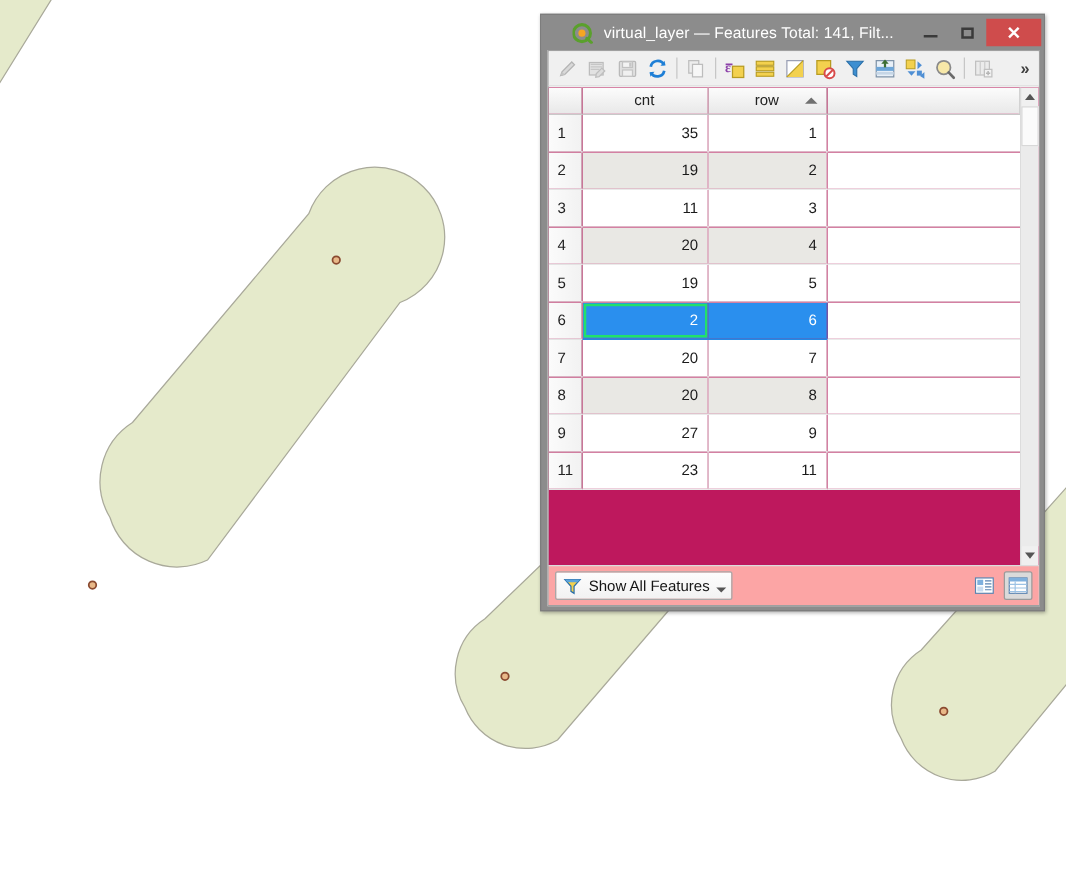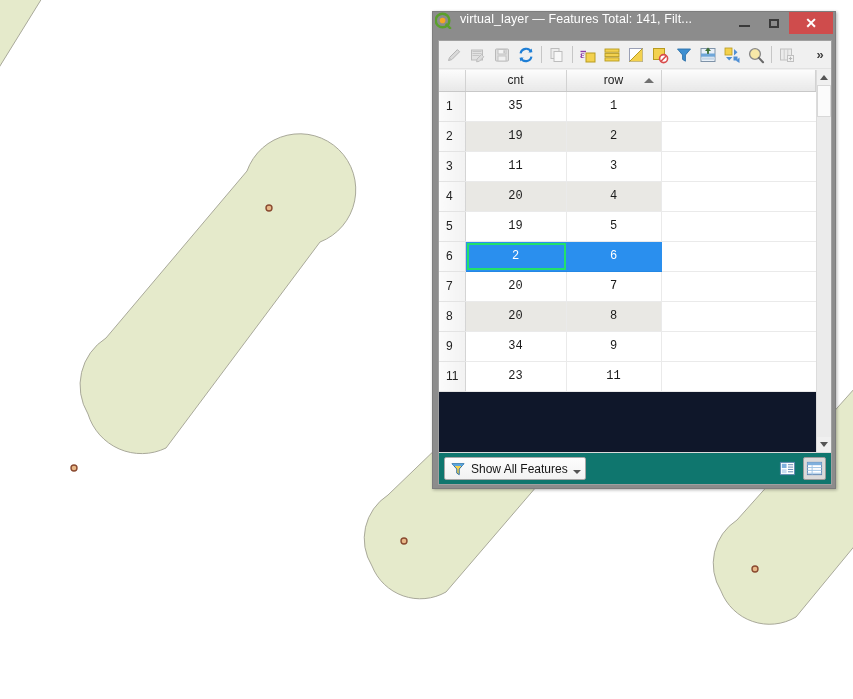--- a/index.html
+++ b/index.html
@@ -38,22 +38,22 @@
     box-sizing: border-box;
     box-shadow: 1px 1px 3px rgba(0,0,0,0.30);
   }
 
   
   #title-bar {
     position: relative;
     height: 28px;
     background: #8c8c8c;
     display: flex;
-    align-items: flex-start;
-    padding-left: 2px;
+    align-items: center;
+    padding-left: 25px;
     box-sizing: border-box;
   }
   #qgis-logo {
     width: 17px; height: 17px;
     flex: 0 0 auto;
     margin-right: 8px;
   }
   #window-title {
     flex: 1 1 auto;
     color: #ffffff;
@@ -142,21 +142,21 @@
     flex: 0 0 auto;
   }
 
   
   #table-region {
     position: absolute;
     left: 0;
     top: 29px;
     right: 0;
     bottom: 32px;
-    background: #0f172a;
+    background: #be185d;
     overflow: hidden;
   }
   #table-scroll-wrap {
     position: absolute;
     left: 0; top: 0;
     right: 15px; bottom: 0;
     overflow: hidden;
   }
   table.attr-table {
     border-collapse: collapse;
@@ -201,26 +201,25 @@
   td.rownum {
     background: linear-gradient(to right, #fbfbfb 0%, #f2f2f2 100%);
     border-right: 1px solid #d4d4d4;
     border-bottom: 1px solid #e3e3e3;
     color: #222222;
     text-align: left;
     padding-left: 6px;
     font-size: 12px;
   }
   td.val {
-    text-align: center;
+    text-align: right;
     color: #1a1a1a;
     border-right: 1px solid #eaeaea;
     border-bottom: 1px solid #eaeaea;
     padding-right: 9px;
-    font-family: Liberation Mono, monospace;
   }
   tr.odd td.val { background: #ffffff; }
   tr.even td.val { background: #e9e8e4; }
   td.tail {
     border-bottom: 1px solid #eaeaea;
     background: #ffffff;
   }
   tr.even td.tail { background: #ffffff; }
 
   
@@ -290,21 +289,21 @@
     background: #fbfbfb;
     border: 1px solid #d8d8d8;
     box-sizing: border-box;
   }
 
   
   #bottom-bar {
     position: absolute;
     left: 0; right: 0; bottom: 0;
     height: 32px;
-    background: #0f766e;
+    background: #fca5a5;
     border-top: 1px solid #dcdcdc;
     display: flex;
     align-items: center;
     padding: 0 5px;
     box-sizing: border-box;
   }
   #filter-combo {
     height: 23px;
     min-width: 118px;
     background: linear-gradient(to bottom, #fdfdfd, #f2f2f2);
@@ -602,21 +601,21 @@
                 <td class="tail"></td>
               </tr>
               <tr class="even">
                 <td class="rownum">8</td>
                 <td class="val">20</td>
                 <td class="val">8</td>
                 <td class="tail"></td>
               </tr>
               <tr class="odd">
                 <td class="rownum">9</td>
-                <td class="val">34</td>
+                <td class="val">27</td>
                 <td class="val">9</td>
                 <td class="tail"></td>
               </tr>
               <tr class="odd">
                 <td class="rownum">11</td>
                 <td class="val">23</td>
                 <td class="val">11</td>
                 <td class="tail"></td>
               </tr>
             </tbody>

